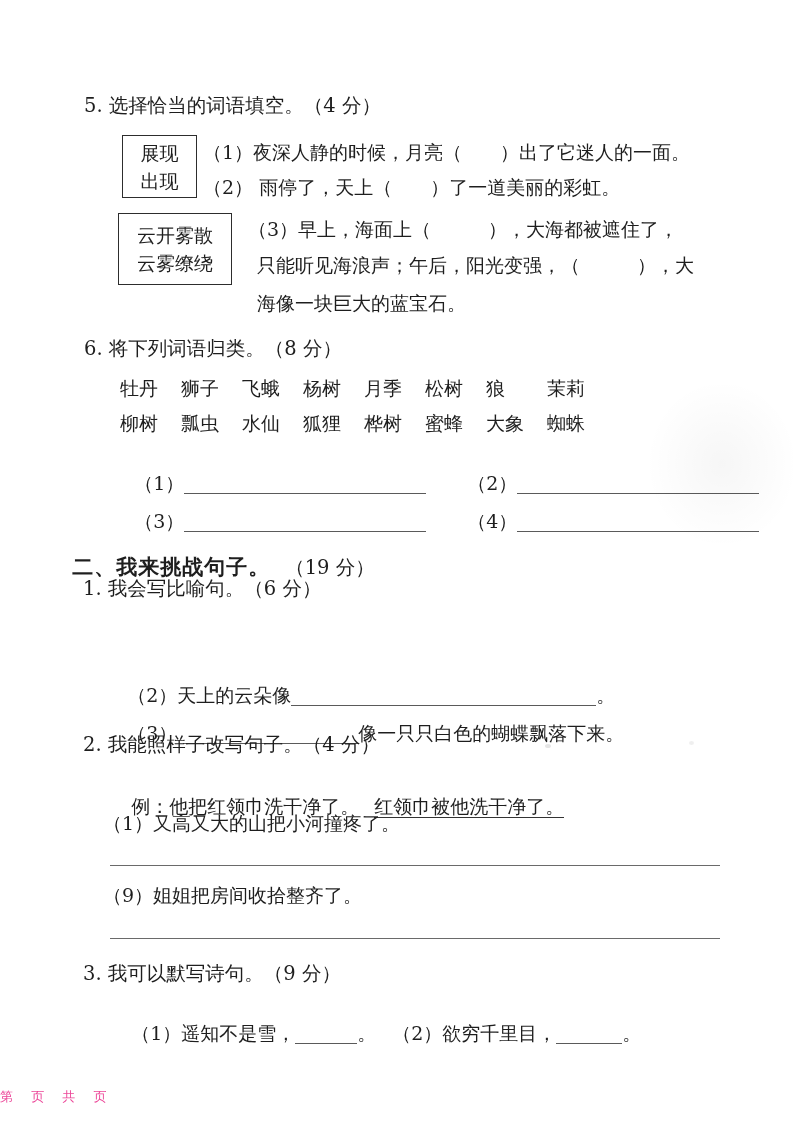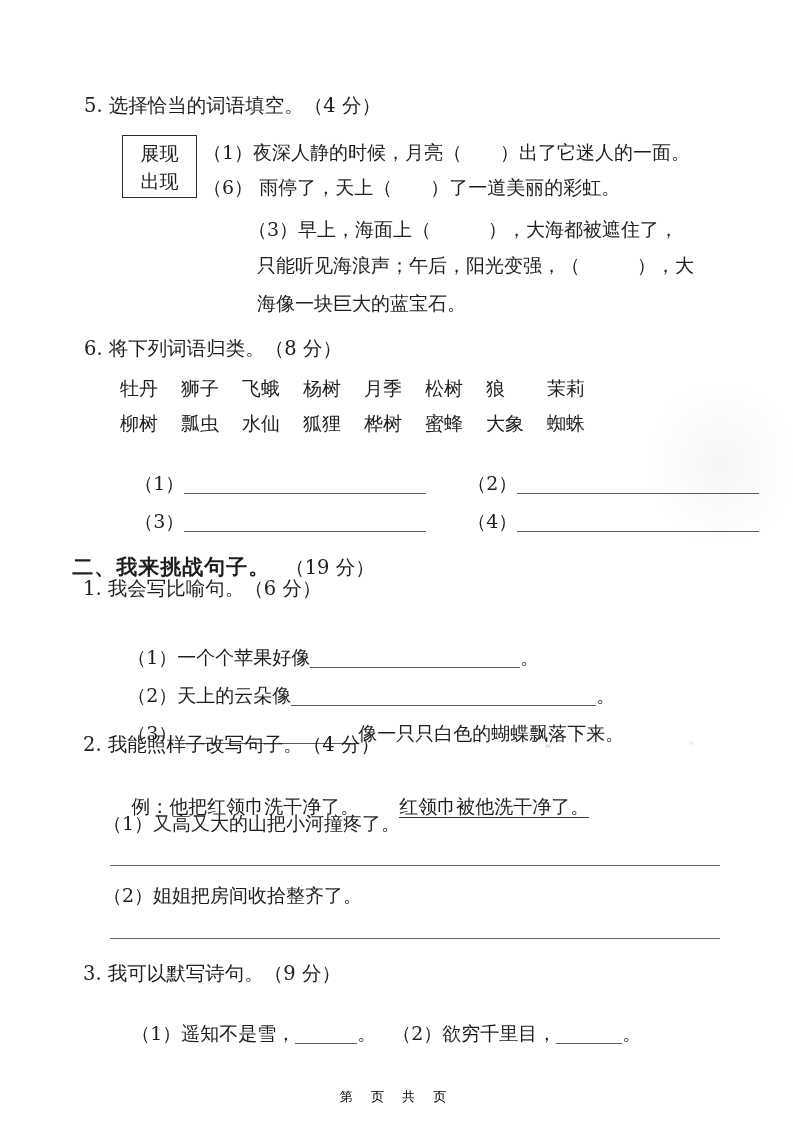--- a/index.html
+++ b/index.html
@@ -13,45 +13,49 @@
   .sec-score{font-size:19.5px;font-weight:400;margin-left:15px;}
   .wordbox{
     position:absolute;border:1.6px solid #2d2d2d;background:#fff;
     display:flex;flex-direction:column;align-items:center;justify-content:center;
     font-size:19px;line-height:28px;white-space:pre;
   }
   .wordrow{position:absolute;display:grid;grid-template-columns:repeat(8,61px);font-size:19px;line-height:22px;white-space:pre;}
   .blank{display:inline-block;border-bottom:1.2px solid #5a5a5a;height:18px;vertical-align:-4px;}
   .w242{width:242px}.w210{width:210px}.w305{width:305px}.w175{width:175px}.w62{width:62px}.w66{width:66px}
   .hline{position:absolute;height:0;border-top:1.3px solid #6a6a6a;}
-  .ex-answer{border-bottom:1.3px solid #333;margin-left:40px;text-align:center;}
+  .ex-answer{border-bottom:1.3px solid #333;margin-left:15px;text-align:center;}
   .part2{margin-left:16px;}
   .footer{
-    position:absolute;left:0;right:0;top:1088px;text-align:center;
-    font-family:"DejaVu Sans", sans-serif;font-size:13px;letter-spacing:7px;color:#000000;
+    position:absolute;left:0;right:0;top:1088px;
+    font-family:"DejaVu Sans", sans-serif;font-size:13px;letter-spacing:7px;color:#ec4899;
   }
   .artifact{position:absolute;pointer-events:none;}
   .smudge{background:radial-gradient(ellipse at 55% 45%, rgba(0,0,0,0.035), transparent 62%);}
   .dot{background:rgba(0,0,0,0.10);border-radius:50%;}
 </style>
 </head>
 <body>
 
 <div class="page">
 
   <div class="line qtitle" style="left:84px;top:94px">5. 选择恰当的词语填空。（4 分）</div>
 
   <div class="wordbox" style="left:122px;top:135px;width:73px;height:61px">
     <span>展现</span>
     <span>出现</span>
   </div>
 
   <div class="line" style="left:203px;top:141px">（1）夜深人静的时候，月亮（　　）出了它迷人的一面。</div>
-  <div class="line" style="left:203px;top:176px">（6） 雨停了，天上（　　）了一道美丽的彩虹。</div>
+  <div class="line" style="left:203px;top:176px">（2） 雨停了，天上（　　）了一道美丽的彩虹。</div>
 
+  <div class="wordbox" style="left:118px;top:213px;width:112px;height:70px">
+    <span>云开雾散</span>
+    <span>云雾缭绕</span>
+  </div>
 
   <div class="line" style="left:248px;top:218px">（3）早上，海面上（　　　），大海都被遮住了，</div>
   <div class="line" style="left:257px;top:254px">只能听见海浪声；午后，阳光变强，（　　　），大</div>
   <div class="line" style="left:257px;top:292px">海像一块巨大的蓝宝石。</div>
 
   <div class="line qtitle" style="left:84px;top:337px">6. 将下列词语归类。（8 分）</div>
 
   <div class="wordrow" style="left:120px;top:412px">
     <span>柳树</span>
     <span>瓢虫</span>
@@ -85,40 +89,37 @@
   <div class="line" style="left:443px;top:487px">
     <span>（4）</span><span class="blank w242"></span>
   </div>
 
   <div class="line" style="left:48px;top:533px">
     <span class="sec-head">二、我来挑战句子。</span><span class="sec-score">（19 分）</span>
   </div>
 
   <div class="line qtitle" style="left:83px;top:577px">1. 我会写比喻句。（6 分）</div>
 
-  <div class="line" style="left:103px;top:623px">
-    <span>（1）一个个苹果好像</span><span class="blank w210"></span><span>。</span>
-  </div>
   <div class="line" style="left:103px;top:661px">
     <span>（2）天上的云朵像</span><span class="blank w305"></span><span>。</span>
   </div>
   <div class="line" style="left:103px;top:699px">
     <span>（3） </span><span class="blank w175"></span><span>像一只只白色的蝴蝶飘落下来。</span>
   </div>
 
   <div class="line qtitle" style="left:83px;top:733px">2. 我能照样子改写句子。（4 分）</div>
 
   <div class="line" style="left:107px;top:772px">
     <span>例：他把红领巾洗干净了。</span><span class="ex-answer">红领巾被他洗干净了。</span>
   </div>
 
   <div class="line" style="left:103px;top:812px">（1）又高又大的山把小河撞疼了。</div>
   <div class="hline" style="left:110px;top:865px;width:610px"></div>
 
-  <div class="line" style="left:103px;top:884px">（2）姐姐把房间收拾整齐了。</div>
+  <div class="line" style="left:103px;top:884px">（9）姐姐把房间收拾整齐了。</div>
   <div class="hline" style="left:110px;top:938px;width:610px"></div>
 
   <div class="line qtitle" style="left:83px;top:962px">3. 我可以默写诗句。（9 分）</div>
 
   <div class="line" style="left:107px;top:999px">
     <span>（1）遥知不是雪，</span><span class="blank w62"></span><span>。</span><span class="part2">（2）欲穷千里目，</span><span class="blank w66"></span><span>。</span>
   </div>
 
   <div class="footer">第 页 共 页</div>
 

